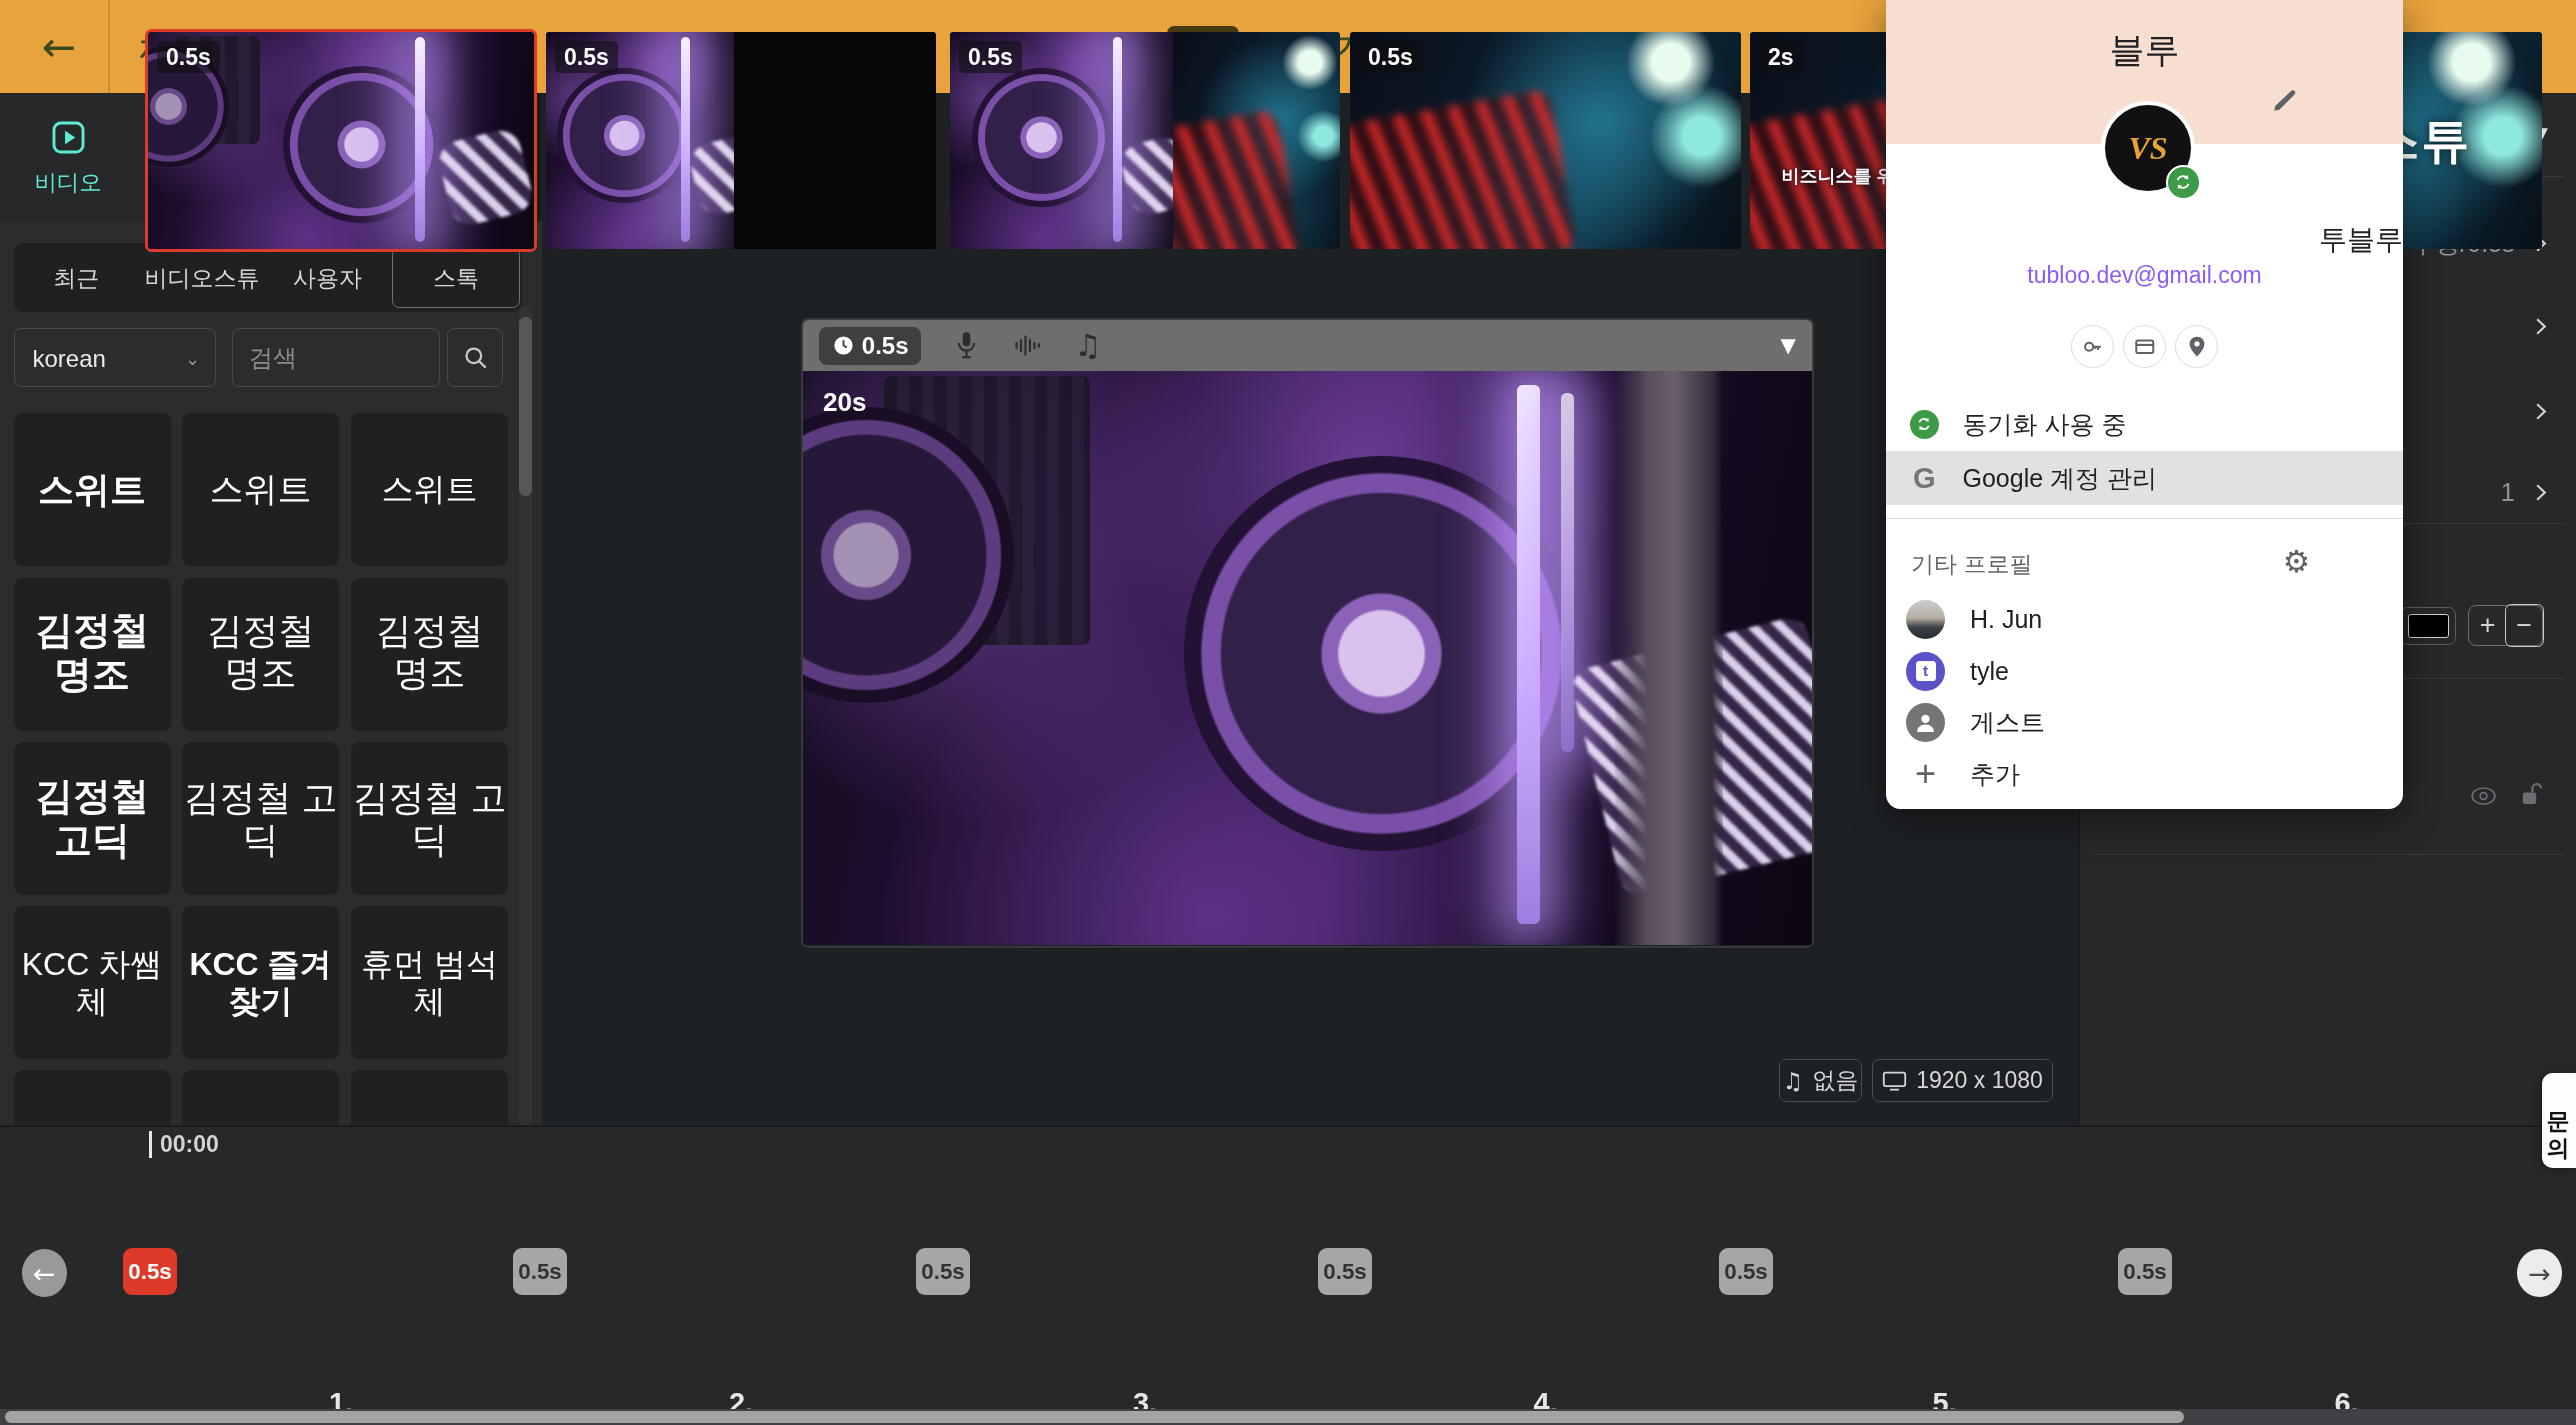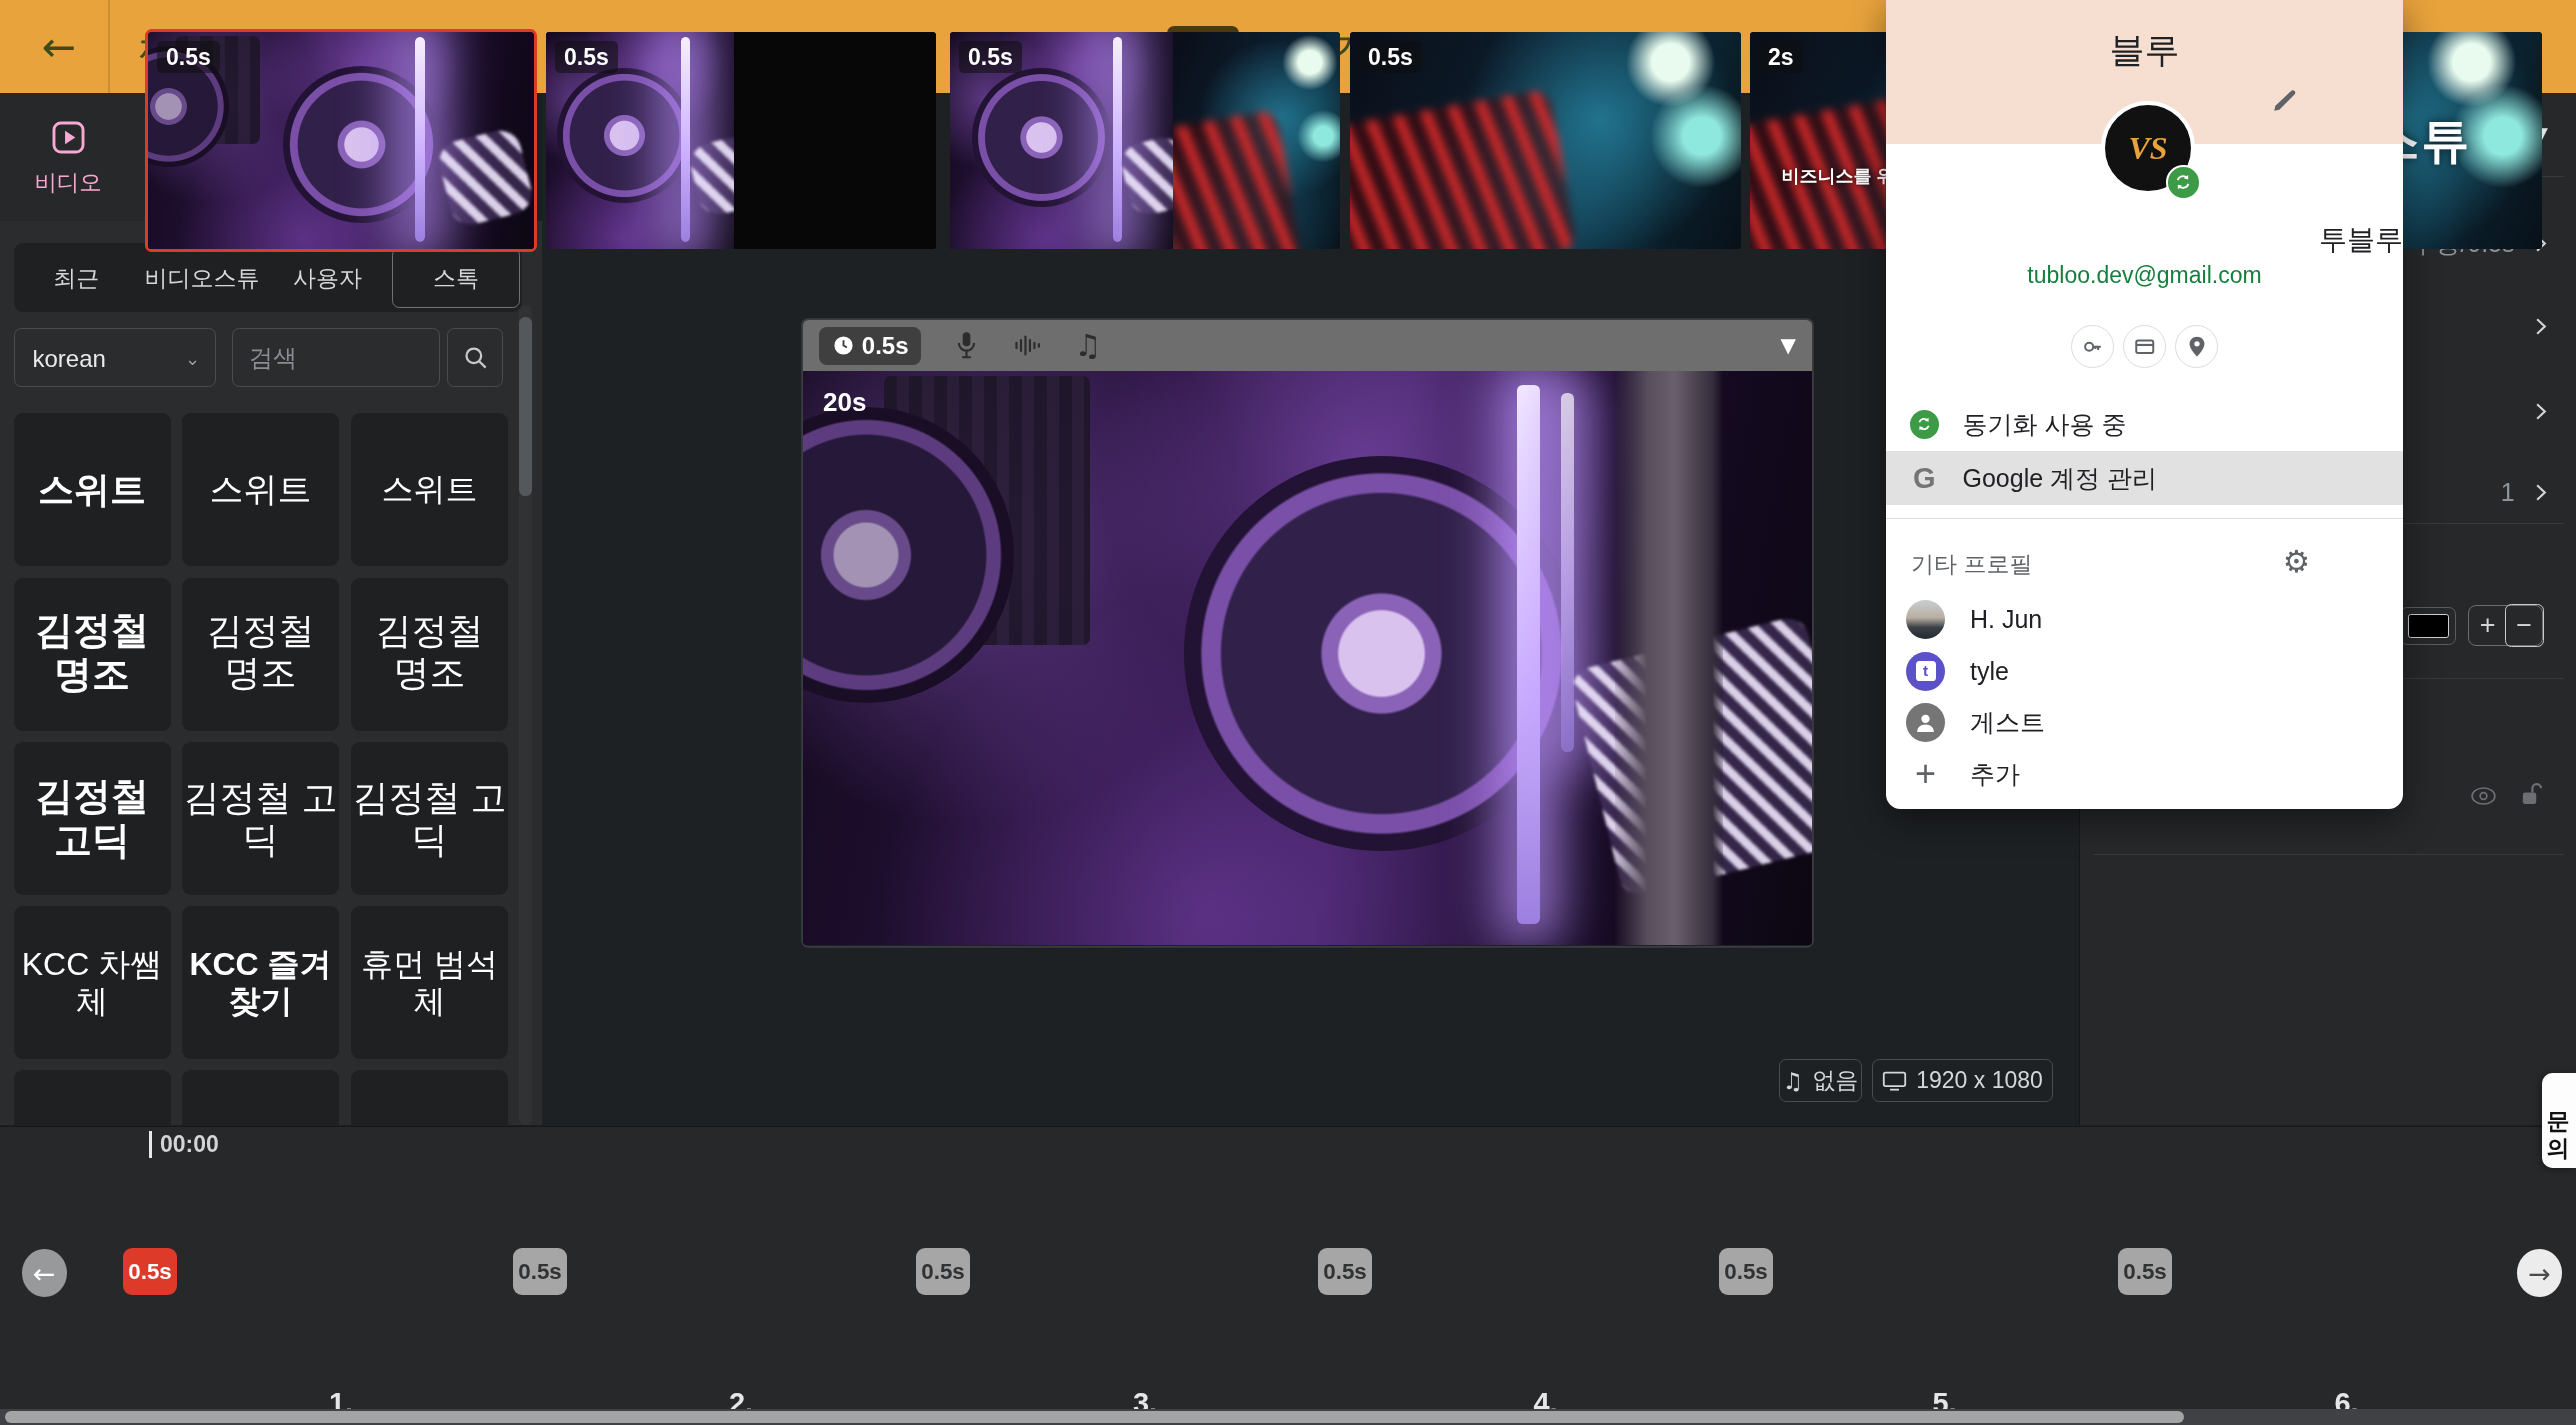--- a/index.html
+++ b/index.html
@@ -15,21 +15,21 @@
   .pv-group{position:absolute;left:1167px;top:25px;height:43px;display:flex;align-items:center;}
   .pv-badge{background:#473911;color:#fff;font-weight:bold;font-size:24px;border-radius:7.2px;padding:6.3px 12.6px;}
   .pv-label{font-size:28px;font-weight:bold;margin-left:12.6px;}
   .pv-caret{margin-left:117px;font-size:21.5px;font-family:"DejaVu Sans",sans-serif;}
   .more-group{position:absolute;right:38px;top:27px;display:flex;align-items:center;font-size:28px;font-weight:bold;}
   .more-caret{margin-left:10.8px;font-size:21.5px;font-family:"DejaVu Sans",sans-serif;}
 
   
   .sidebar{position:absolute;left:0;top:93px;width:542px;height:1032px;background:#2a2c2e;overflow:hidden;}
   .modulebar{position:absolute;left:0;top:0;width:542px;height:128px;background:#26282a;}
-  .mtab{position:absolute;top:0;width:136px;height:128px;color:#f9a8d4;text-align:center;cursor:pointer;}
+  .mtab{position:absolute;top:0;width:136px;height:128px;color:#5eead4;text-align:center;cursor:pointer;}
   .mtab.sel{background:#1b1d1f;color:#E8A33C;}
   .mtab .micon{margin-top:16px;height:56px;display:flex;align-items:center;justify-content:center;}
   .mtab .mlabel{font-size:22.4px;margin-top:1.8px;}
   .subbar{position:absolute;left:13.5px;top:150px;width:508px;height:69px;background:#1e2022;border-radius:9px;display:flex;align-items:center;}
   .stab{flex:1;text-align:center;font-size:23px;color:#d6d8da;height:62px;line-height:62px;cursor:pointer;}
   .stab.sel{border:1.8px solid #6f7377;border-radius:7.2px;margin:0 1.8px;height:58px;line-height:58px;}
   .srow{position:absolute;left:0;top:235px;width:542px;height:63px;}
   .dd{position:absolute;left:13.5px;top:0;width:202px;height:59px;border:1.8px solid #4a4d50;border-radius:7.2px;color:#e8eaec;font-size:24px;line-height:59px;padding-left:18px;box-sizing:border-box;cursor:pointer;}
   .dd .ddcaret{position:absolute;right:14.4px;top:0;color:#9aa0a6;font-size:18px;font-family:"DejaVu Sans",sans-serif;}
   .sinput{position:absolute;left:232px;top:0;width:208px;height:59px;border:1.8px solid #4a4d50;border-radius:7.2px;background:transparent;color:#e8eaec;font-size:24px;padding:0 16px;box-sizing:border-box;outline:none;font-family:inherit;}
@@ -75,21 +75,21 @@
   .acct{position:absolute;left:1886px;top:0;width:517px;height:809px;background:#fff;border-radius:0 0 14.4px 14.4px;
     box-shadow:0 10.8px 36px rgba(0,0,0,.45);z-index:50;color:#202124;}
   .acct-peach{position:absolute;left:0;top:0;width:517px;height:144px;background:#F6DFD0;}
   .acct-title{position:absolute;left:0;top:27px;width:517px;text-align:center;font-size:35px;font-weight:500;}
   .acct-pencil{position:absolute;right:104px;top:86px;color:#5f6368;cursor:pointer;}
   .avatar-wrap{position:absolute;left:215px;top:101px;width:86px;height:86px;border-radius:50%;background:#111;
     border:4.5px solid #fff;box-sizing:content-box;display:flex;align-items:center;justify-content:center;}
   .avatar-vs{color:#E8A33C;font-style:italic;font-weight:bold;font-size:32px;font-family:"Liberation Serif","DejaVu Serif",serif;}
   .sync-badge{position:absolute;left:280px;top:165px;width:30.5px;height:30.5px;border-radius:50%;background:#3D9A47;border:2.7px solid #fff;display:flex;align-items:center;justify-content:center;}
   .acct-name{position:absolute;left:0;top:221px;width:517px;text-align:right;font-size:28px;font-weight:500;}
-  .acct-email{position:absolute;left:0;top:262px;width:517px;text-align:center;font-size:23px;color:#15803d;}
+  .acct-email{position:absolute;left:0;top:262px;width:517px;text-align:center;font-size:23px;color:#8b5cf6;}
   .qbtn{position:absolute;top:325px;width:43px;height:43px;border:1.8px solid #dadce0;border-radius:50%;box-sizing:border-box;display:flex;align-items:center;justify-content:center;color:#5f6368;cursor:pointer;}
   .acct-row{position:absolute;left:0;width:517px;height:54px;display:flex;align-items:center;cursor:pointer;font-size:25px;}
   .acct-row .ricon{width:30.5px;height:30.5px;margin-left:23px;margin-right:23px;display:flex;align-items:center;justify-content:center;flex:none;}
   .acct-row.hl{background:#E1E1E1;}
   .acct-div{position:absolute;left:0;width:517px;height:0.9px;background:#dcdcdc;}
   .sect-label{position:absolute;left:25px;font-size:23px;color:#5f6368;}
   .gear{position:absolute;right:93px;color:#5f6368;font-size:30.5px;cursor:pointer;line-height:1;}
   .pav{width:39px;height:39px;border-radius:50%;flex:none;margin-left:20px;margin-right:25px;display:flex;align-items:center;justify-content:center;overflow:hidden;}
   .pav.photo{background:linear-gradient(180deg,#c9cdd2 0%,#b9aFA2 45%,#3c4148 70%,#262b31 100%);}
   .pav.purple{background:#5C52C7;}

